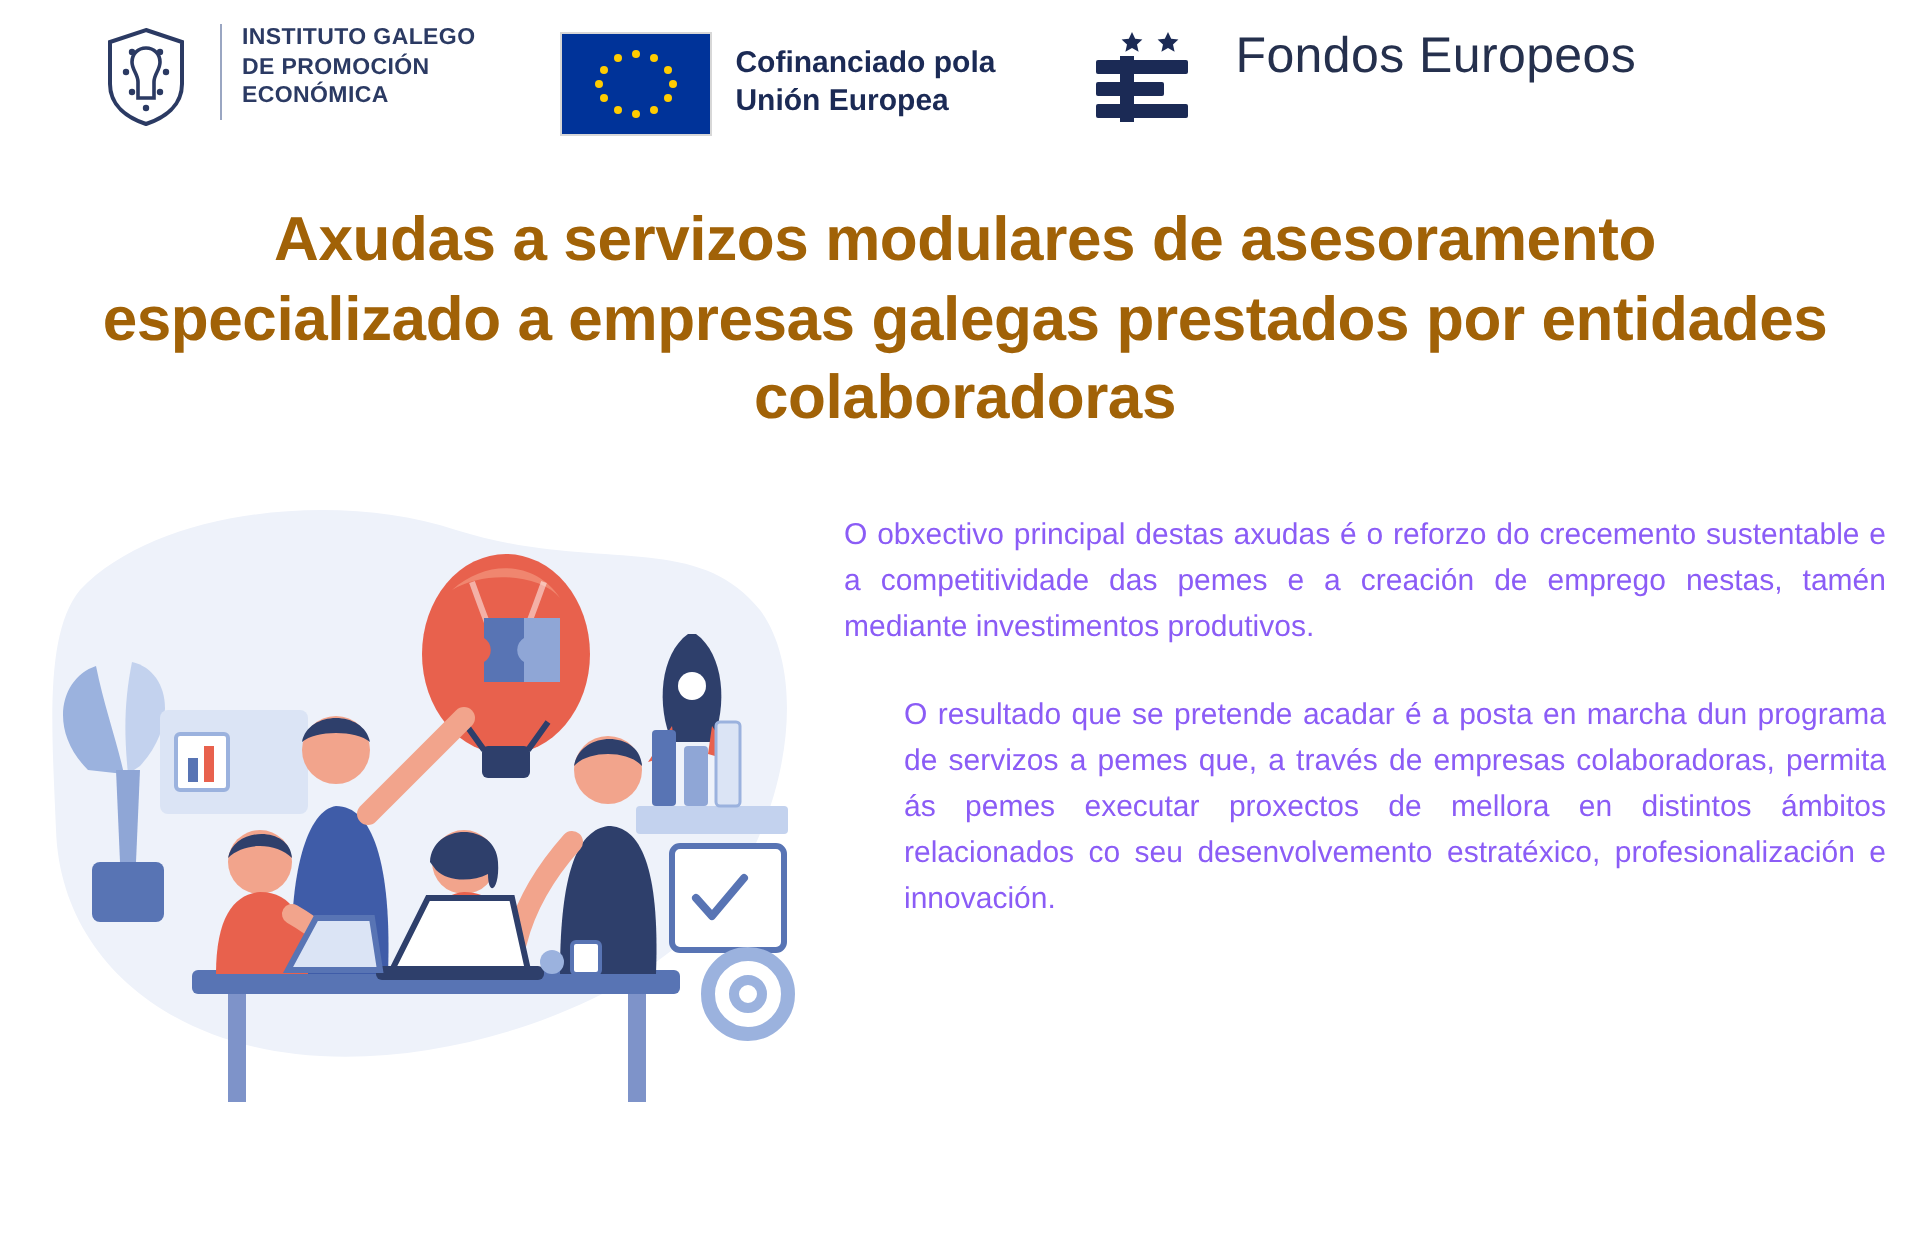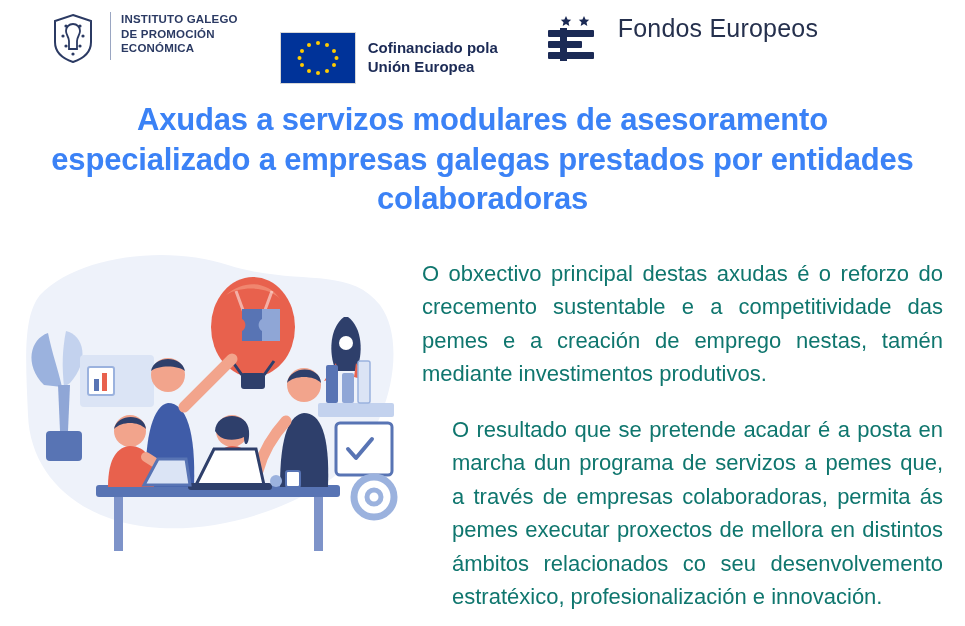--- a/index.html
+++ b/index.html
@@ -49,21 +49,21 @@
     height: 48px;
     background: #9aa6c2;
     margin-left: 4px;
   }
 
   
   .eu {
     display: flex;
     align-items: center;
     gap: 12px;
-    margin-top: 20px;
+    margin-top: 4px;
   }
   .eu-flag {
     width: 74px;
     height: 50px;
     background: #003399;
     position: relative;
     border: 1px solid #d7d7d7;
   }
   .eu-text {
     font-size: 15px;
@@ -90,21 +90,21 @@
     letter-spacing: .2px;
   }
 
   
   .title {
     margin: 22px 34px 0 34px;
     text-align: center;
     font-size: 31px;
     font-weight: 700;
     line-height: 1.28;
-    color: #3b82f6;
+    color: #a16207;
     letter-spacing: -0.2px;
   }
 
   
   .content {
     display: flex;
     margin-top: 16px;
     padding: 0 22px 0 18px;
     box-sizing: border-box;
   }
@@ -114,24 +114,24 @@
     position: relative;
     flex: 0 0 390px;
   }
   .copy {
     flex: 1;
     padding-left: 14px;
     padding-top: 22px;
   }
   .copy p {
     margin: 0 0 22px 0;
-    font-size: 22px;
+    font-size: 15px;
     line-height: 1.52;
     text-align: justify;
-    color: #0f766e;
+    color: #8b5cf6;
   }
   .copy p:last-child { margin-bottom: 0; margin-left: 30px; }
 
   
   .ill-svg { display:block; }
 </style>
 </head>
 <body>
 
 <div class="logo-bar">

